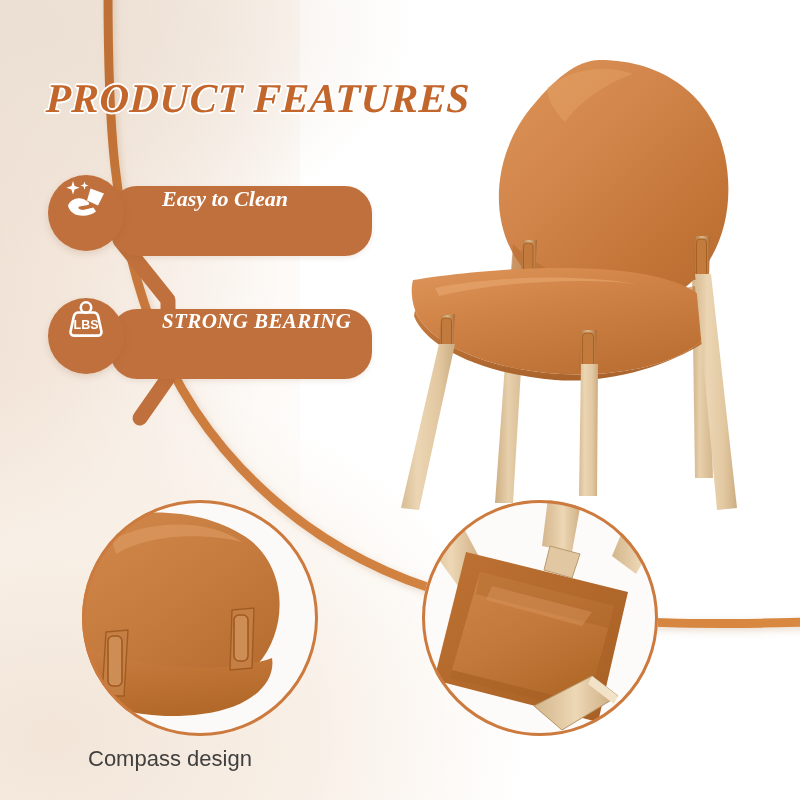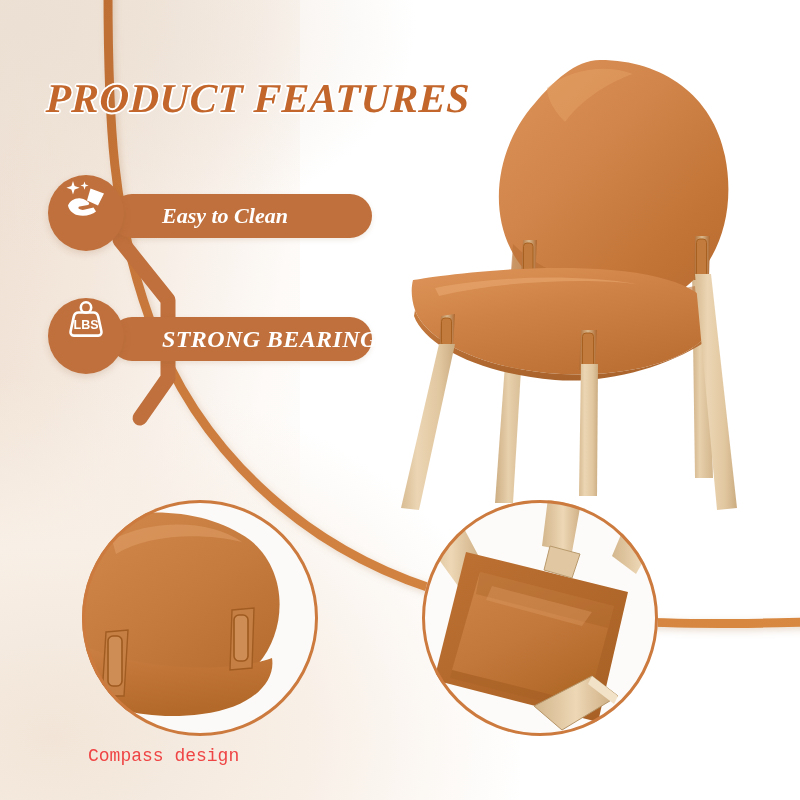--- a/index.html
+++ b/index.html
@@ -42,47 +42,46 @@
     text-shadow:
       1.6px 0 0 #ffffff, -1.6px 0 0 #ffffff,
       0 1.6px 0 #ffffff, 0 -1.6px 0 #ffffff,
       1.2px 1.2px 0 #ffffff, -1.2px 1.2px 0 #ffffff,
       1.2px -1.2px 0 #ffffff, -1.2px -1.2px 0 #ffffff;
   }
 
   
   .feature{position:absolute;height:54px;}
   .feature .pill{
-    position:absolute;left:62px;top:0;height:44px;
+    position:absolute;left:62px;top:0;height:70px;
     background:#C0703C;border-radius:27px;
-    display:flex;align-items:center;
+    display:flex;
     padding-left:52px;padding-right:26px;
     box-sizing:border-box;
     box-shadow:0 2px 5px rgba(140,90,50,.13);
-    margin-top:8px;
   }
   .feature .pill-label{
     font-family:"Liberation Serif", serif;
     font-style:italic;font-weight:bold;
     color:#ffffff;white-space:nowrap;
   }
   .feature .badge-circle{
     position:absolute;left:0;top:-11px;
     width:76px;height:76px;border-radius:50%;
     background:#C0703C;
     box-shadow:0 3px 7px rgba(140,90,50,.18);
     display:flex;justify-content:center;
     z-index:3;
   }
   #feat0{left:48px;top:186px;}
   #feat0 .pill{width:262px;}
   #feat0 .pill-label{font-size:22px;}
   #feat1{left:48px;top:309px;}
   #feat1 .pill{width:262px;}
-  #feat1 .pill-label{font-size:24px;letter-spacing:.4px;}
+  #feat1 .pill-label{font-size:21px;letter-spacing:.4px;}
 
   .connector-svg{position:absolute;left:0;top:0;width:800px;height:800px;}
 
   
   .chair-svg{position:absolute;left:395px;top:48px;width:410px;height:500px;}
 
   
   .callout{position:absolute;}
   .callout .ring{
     position:absolute;left:0;top:0;
@@ -93,22 +92,22 @@
   .callout .clipwrap{
     position:absolute;border-radius:50%;overflow:hidden;
   }
   #callout0{left:82px;top:500px;width:236px;height:236px;}
   #callout0 .ring,#callout0 .clipwrap{width:236px;height:236px;}
   #callout1{left:422px;top:500px;width:236px;height:236px;}
   #callout1 .ring,#callout1 .clipwrap{width:236px;height:236px;}
 
   .caption{
     position:absolute;
-    font-family:Liberation Mono, monospace;
-    font-size:18px;color:#ef4444;white-space:nowrap;
+    font-family:Liberation Sans, sans-serif;
+    font-size:22px;color:#404040;white-space:nowrap;
   }
   #cap0{left:88px;top:746px;}
   #cap1{left:470px;top:746px;}
 </style>
 </head>
 <body>
 
 <div id="stage">
 
   <div class="bg-left-wash"></div>

